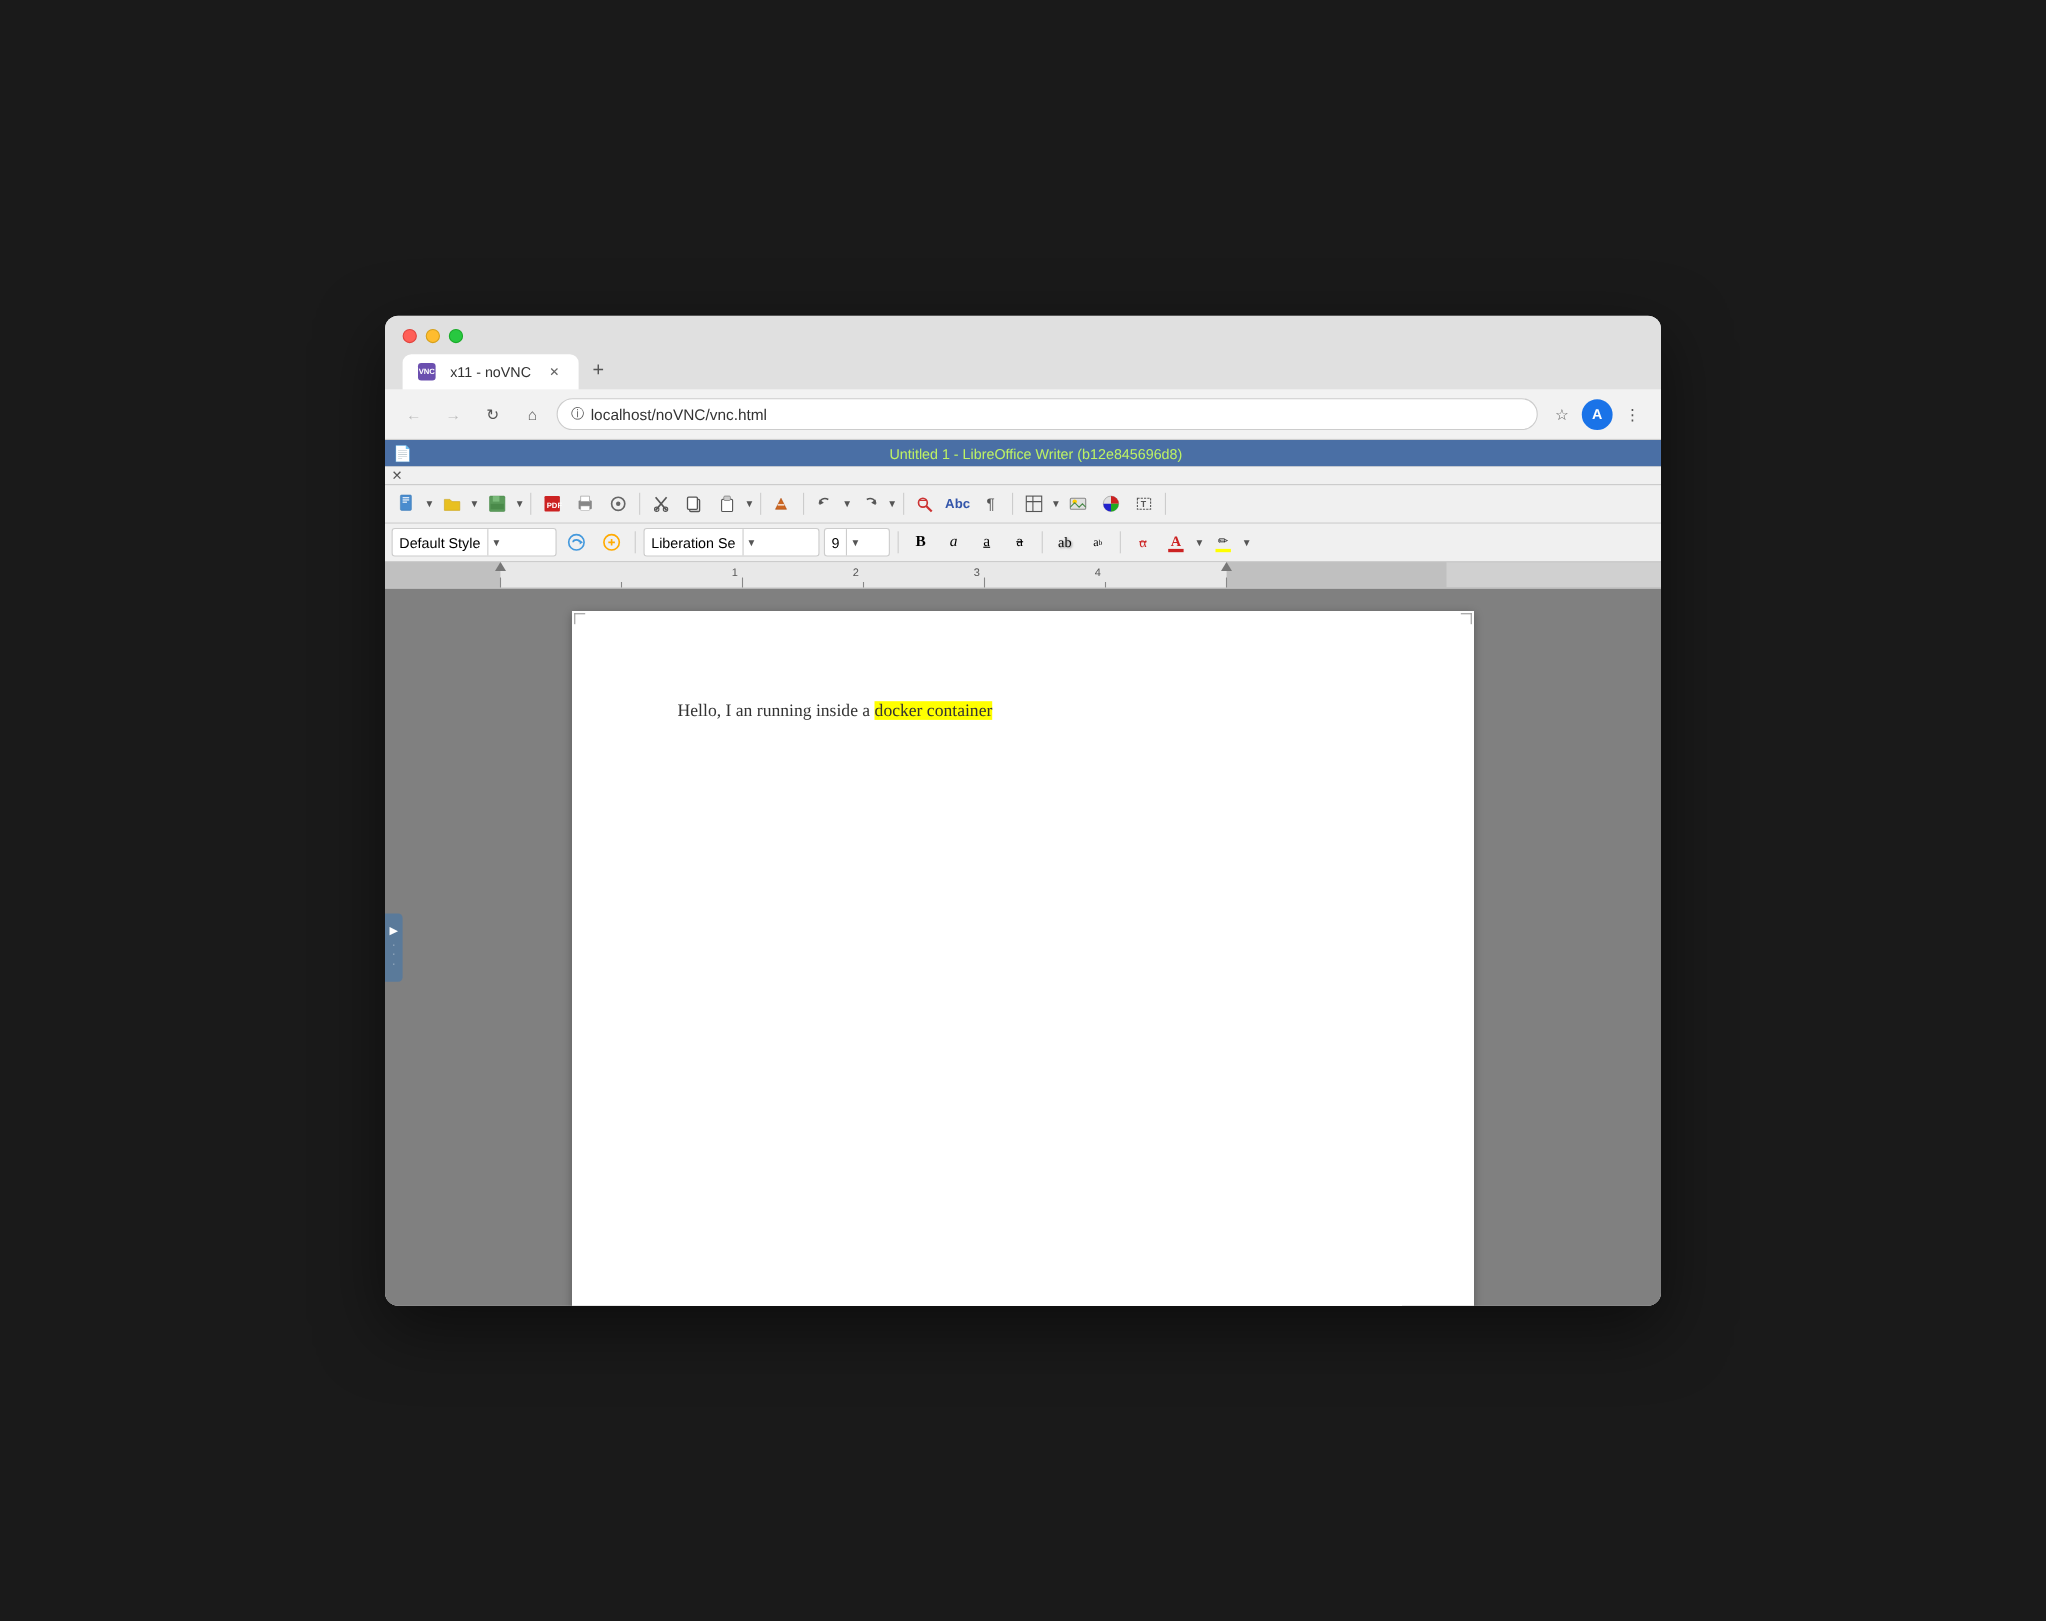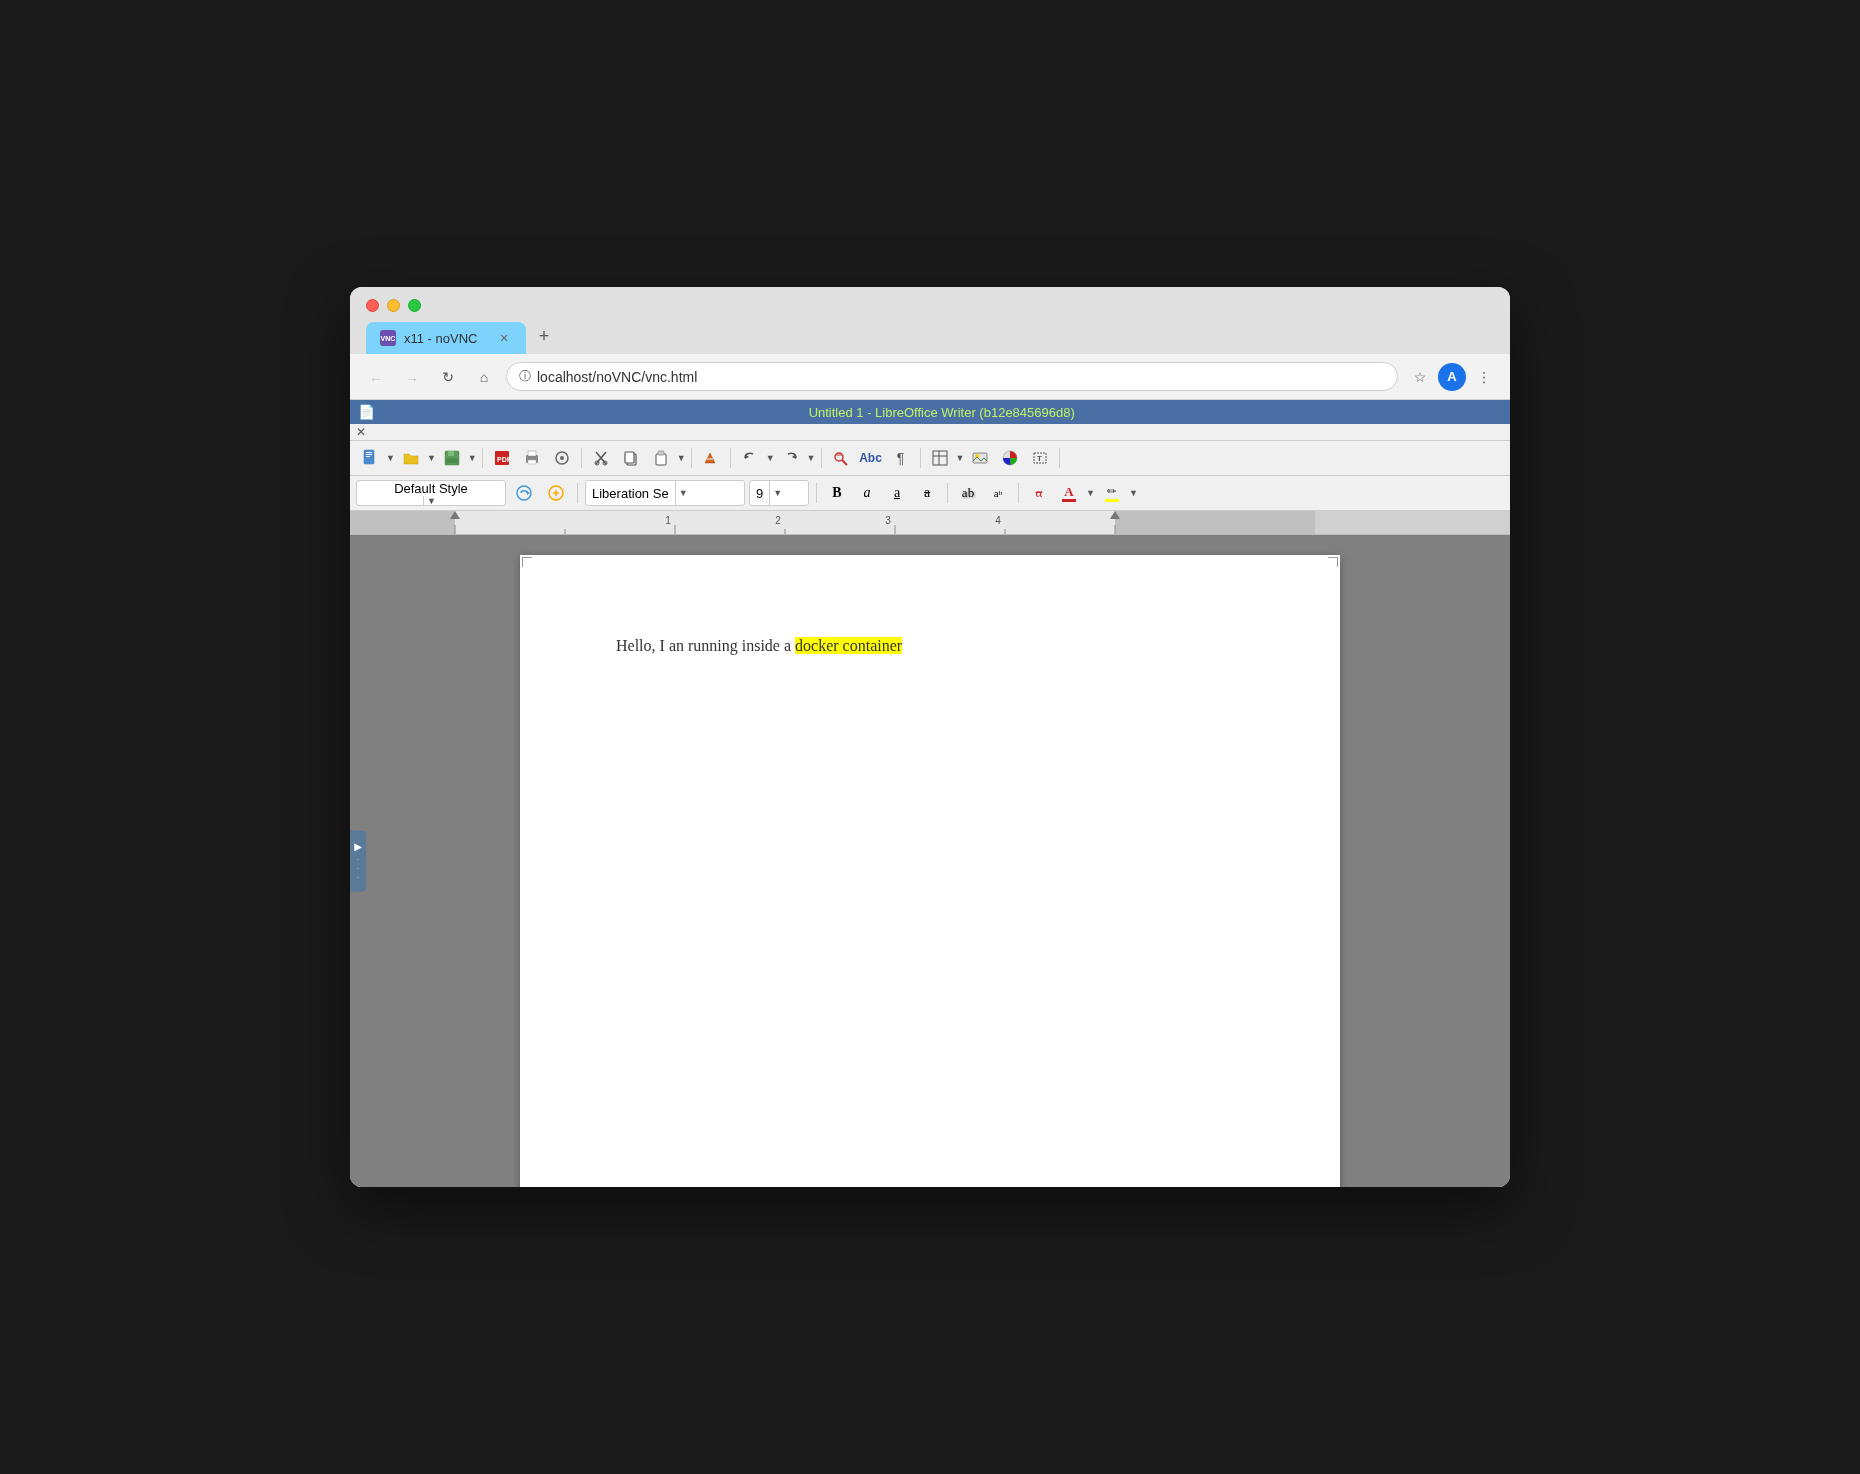--- a/index.html
+++ b/index.html
@@ -62,22 +62,23 @@
       background: #f2f2f2;
       border-radius: 8px 8px 0 0;
       font-size: 13px;
       color: #333;
       cursor: pointer;
       min-width: 160px;
       position: relative;
     }
 
     .tab.active {
-      background: #7dd3fc;
+      background: #ffffff;
       z-index: 1;
+      text-align: center;
     }
 
     .tab-favicon {
       width: 16px;
       height: 16px;
       background: #6b4faf;
       border-radius: 3px;
       display: flex;
       align-items: center;
       justify-content: center;
@@ -268,21 +269,20 @@
       background: #f0f0f0;
       border-bottom: 1px solid #ccc;
       padding: 3px 6px;
       display: flex;
       align-items: center;
       gap: 4px;
     }
 
     .style-dropdown {
       width: 150px;
-      flex-direction: column;
     }
 
     .font-dropdown {
       width: 160px;
     }
 
     .size-dropdown {
       width: 60px;
     }
 

